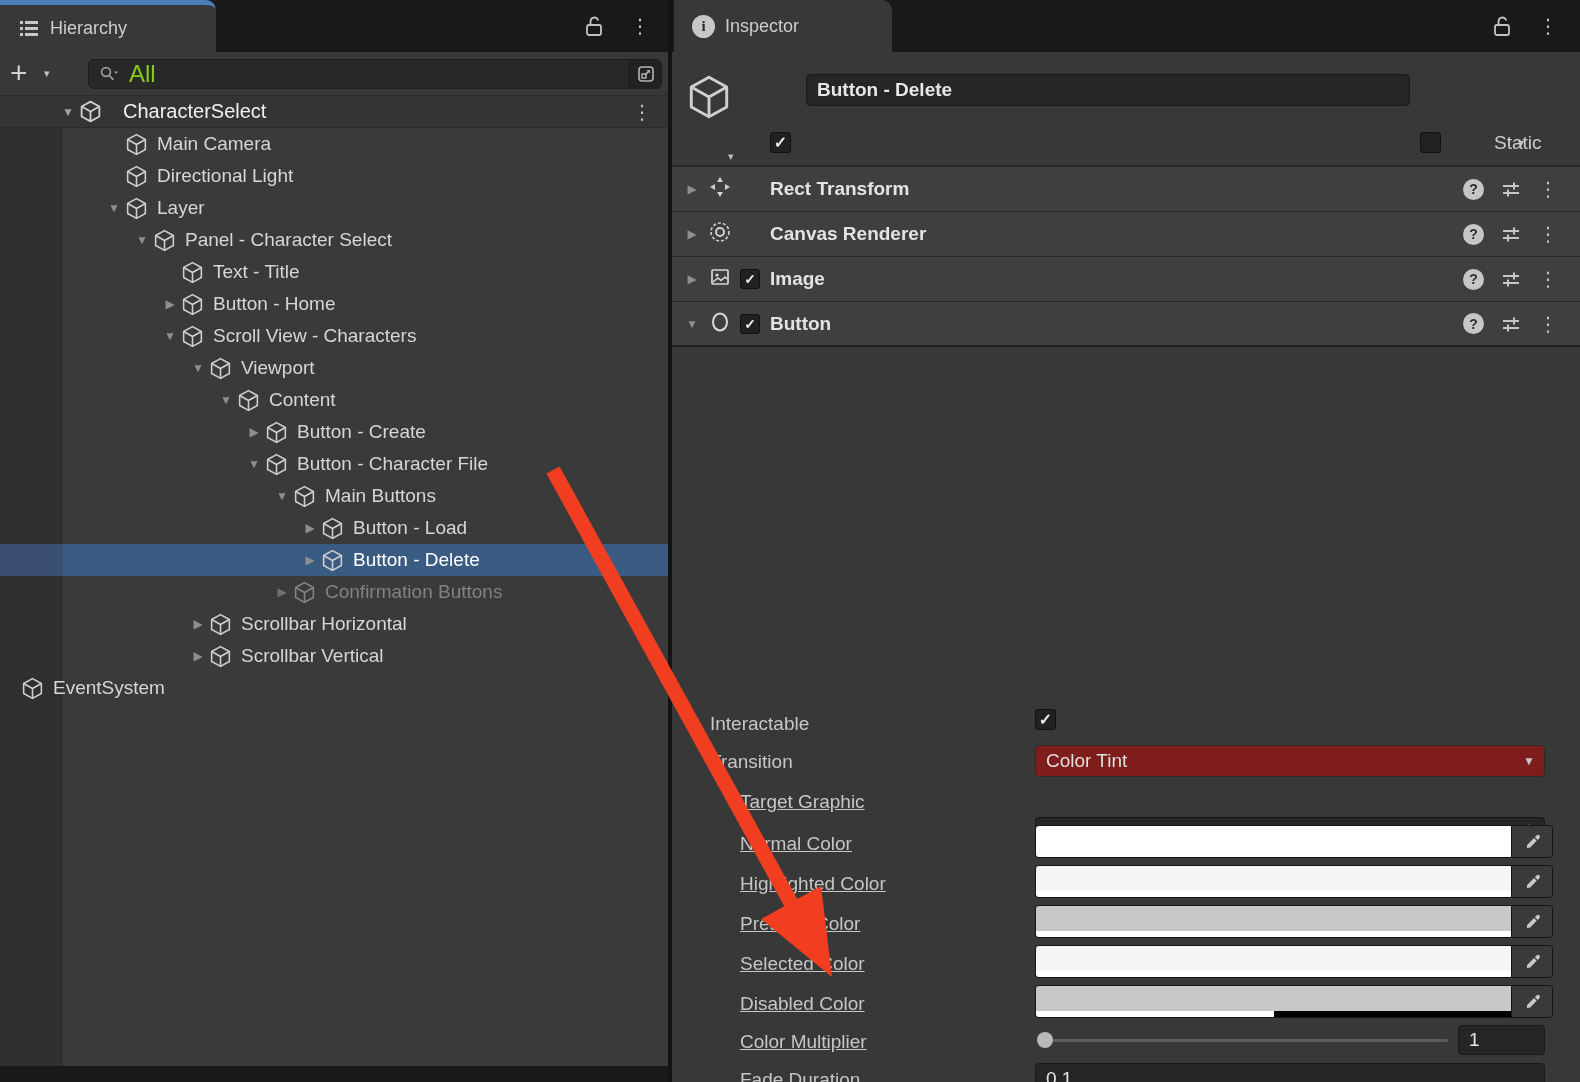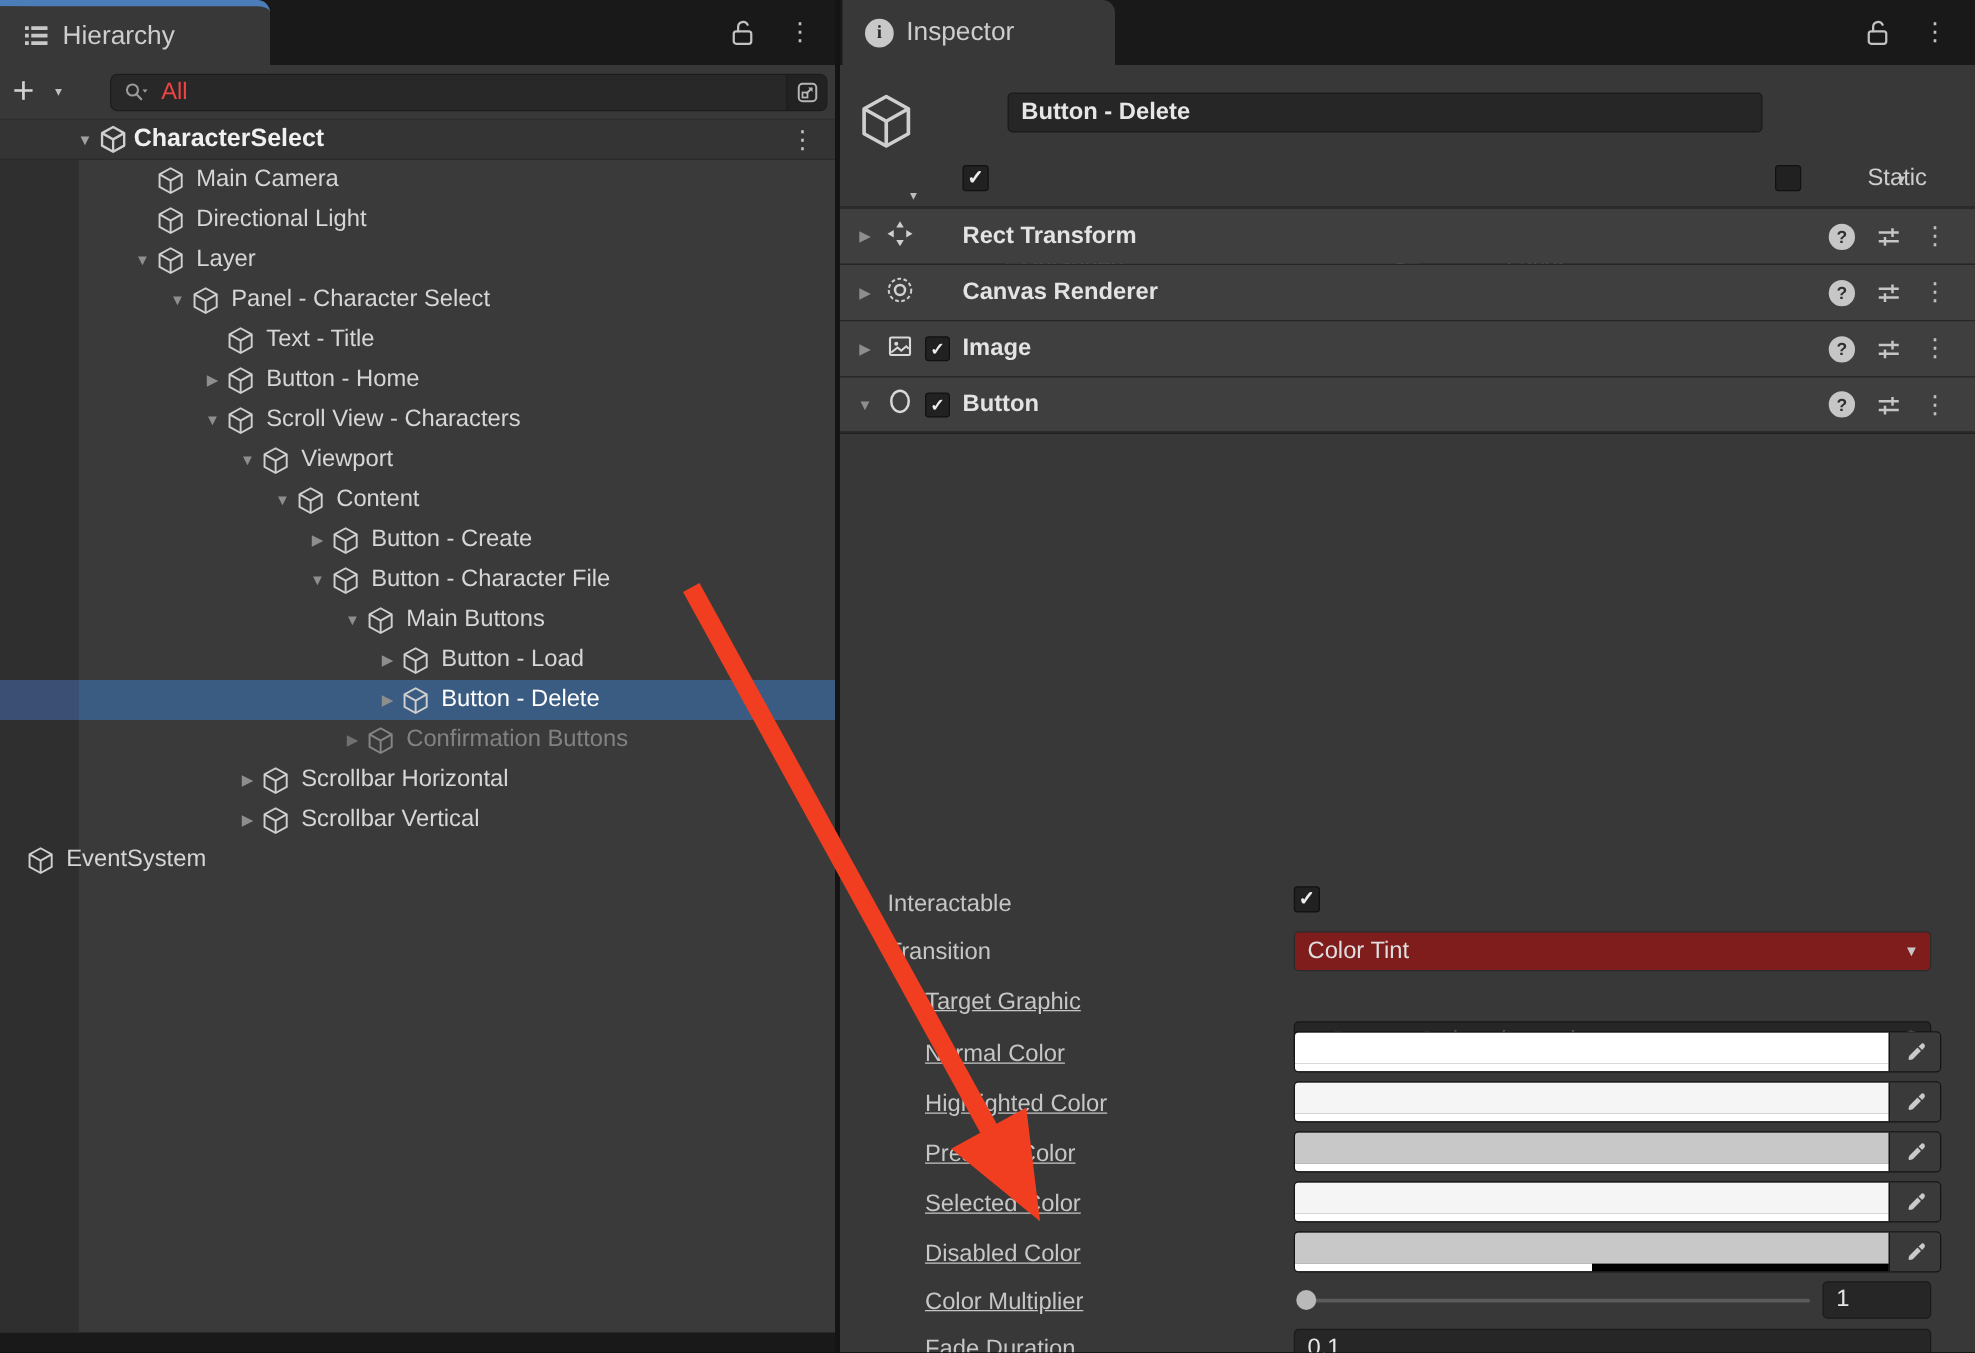--- a/index.html
+++ b/index.html
@@ -3,21 +3,21 @@
 <meta charset="utf-8">
 <style>
   html,body{margin:0;padding:0;background:#101010;}
   .stage{position:relative;width:1580px;height:1082px;background:#1A1A1A;overflow:hidden;
          font-family:"Liberation Sans",sans-serif;color:#D6D6D6;}
   .abs{position:absolute;}
 
   
   .tab{position:absolute;top:0;height:52px;background:#383838;border-radius:0 10px 0 0;
        display:flex;align-items:center;gap:10px;padding:0 18px;box-sizing:border-box;}
-  .tab-title{font-size:21px;color:#CDCDCD;}
+  .tab-title{font-size:18px;color:#CDCDCD;}
   .kebab{color:#C2C2C2;font-size:20px;line-height:1;letter-spacing:0;}
   .twisty{color:#8E8E8E;font-size:12px;width:20px;text-align:center;flex:0 0 20px;}
   .checkbox{width:21px;height:21px;background:#212121;border:1px solid #111;border-radius:3px;
             display:flex;align-items:center;justify-content:center;box-sizing:border-box;}
   .checkbox .tick{color:#EDEDED;font-size:16px;font-weight:bold;line-height:1;}
   .dd{background:#4F4F4F;border:1px solid #2A2A2A;border-radius:4px;display:flex;align-items:center;
       padding:0 28px 0 10px;box-sizing:border-box;position:relative;font-size:19px;color:#DFDFDF;}
   .dd .caret{position:absolute;right:9px;top:50%;transform:translateY(-50%);font-size:12px;color:#C6C6C6;}
   .field{background:#262626;border:1px solid #1A1A1A;border-radius:4px;display:flex;align-items:center;
          padding:0 10px;box-sizing:border-box;font-size:19px;color:#E6E6E6;}
@@ -31,26 +31,26 @@
   
   .hier{position:absolute;left:0;top:0;width:668px;height:1082px;background:#191919;}
   .hier-tab{left:0;width:216px;border-top:5px solid #4B7DB8;border-radius:0 10px 0 0;}
   .panel-corner-icons{position:absolute;top:0;height:52px;display:flex;align-items:center;gap:26px;}
   .hier-toolbar{position:absolute;left:0;top:52px;width:668px;height:44px;background:#383838;
                 border-bottom:1px solid #2C2C2C;box-sizing:border-box;}
   .plus-btn{position:absolute;left:10px;top:4px;font-size:30px;color:#D2D2D2;line-height:34px;}
   .plus-caret{position:absolute;left:44px;top:15px;font-size:11px;color:#C0C0C0;}
   .searchbox{position:absolute;left:88px;top:7px;width:574px;height:30px;background:#282828;
              border:1px solid #1C1C1C;border-radius:6px;box-sizing:border-box;display:flex;align-items:center;}
-  .search-ph{font-size:19px;color:#ef4444;margin-left:8px;}
+  .search-ph{font-size:24px;color:#84cc16;margin-left:8px;}
   .search-win{position:absolute;right:0;top:0;width:31px;height:28px;background:#222;
               border-left:1px solid #1A1A1A;border-radius:0 6px 6px 0;display:flex;align-items:center;justify-content:center;}
   .scene-row{position:absolute;left:0;top:96px;width:668px;height:32px;background:#343434;
              border-bottom:1px solid #2B2B2B;box-sizing:border-box;display:flex;align-items:center;}
-  .scene-row .name{font-size:20px;font-weight:bold;color:#F0F0F0;margin-left:4px;}
+  .scene-row .name{font-size:20px;font-weight:normal;color:#F0F0F0;margin-left:20px;}
   .tree{position:absolute;left:0;top:128px;width:668px;bottom:16px;background:#3A3A3A;}
   .gutter{position:absolute;left:0;top:0;bottom:0;width:63px;background:#2F2F30;}
   .tree-row{position:relative;height:32px;display:flex;align-items:center;box-sizing:border-box;}
   .tree-row .lbl{font-size:19px;color:#D6D6D6;margin-left:8px;white-space:nowrap;}
   .tree-row.selected{background:linear-gradient(to right,#3A4F73 0,#3A4F73 63px,#3A5C82 63px);}
   .tree-row.selected .lbl{color:#FFFFFF;}
   .tree-row.disabled .lbl{color:#828282;}
   .tree-row.disabled .cube-icon{opacity:.5;}
   .tree-row.disabled .twisty{color:#707070;}
 

